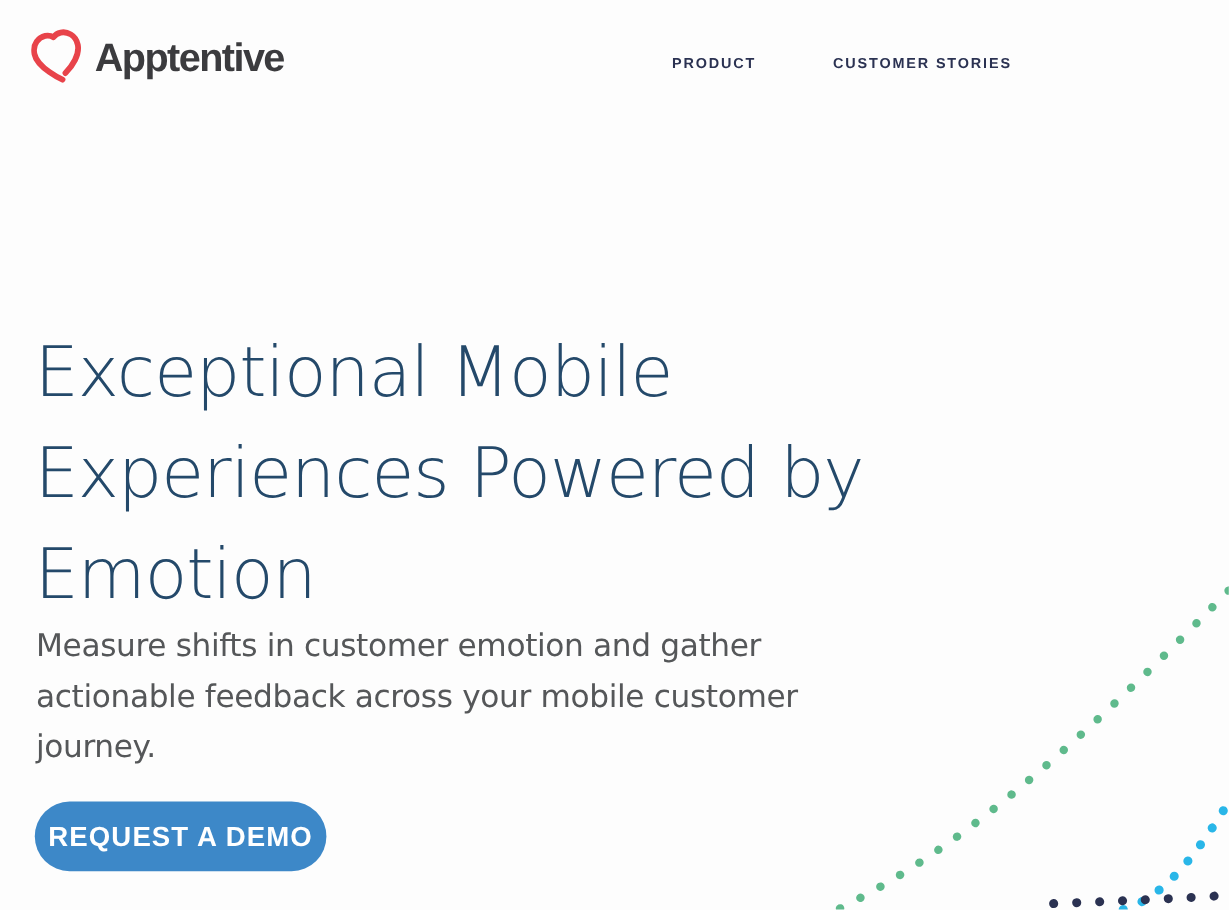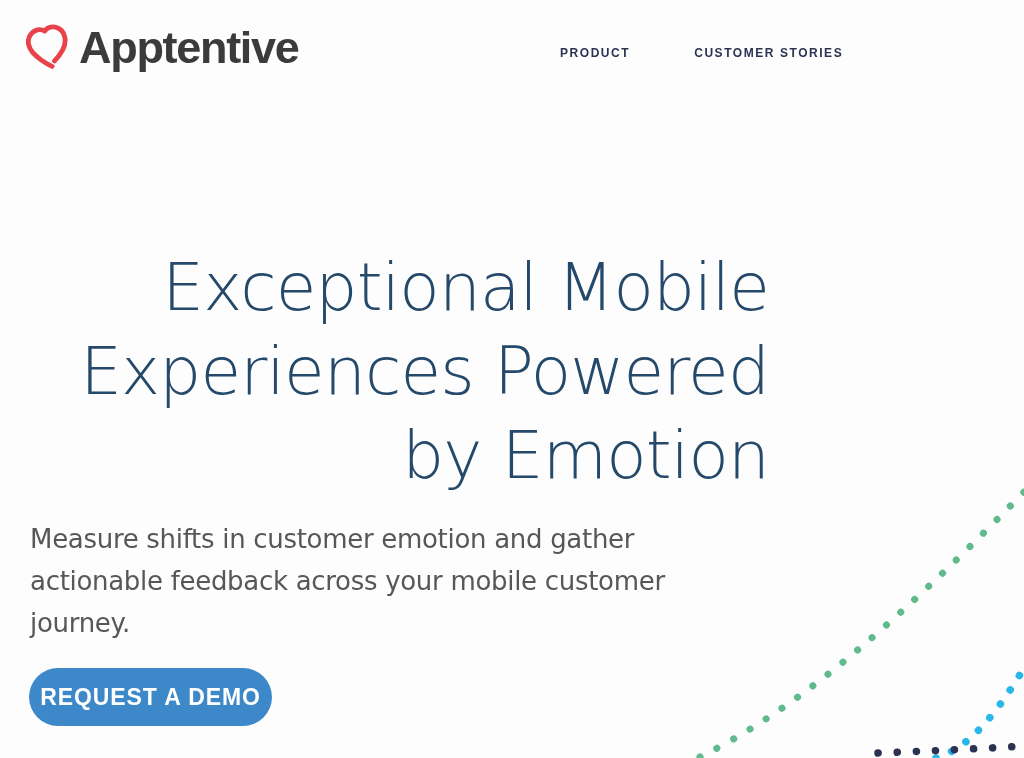--- a/index.html
+++ b/index.html
@@ -57,21 +57,21 @@
   .brand-mark {
     width: 44px;
     height: 46px;
     display: block;
     margin-right: 9px;
     flex: 0 0 auto;
   }
 
   .brand-word {
     font-family: "Liberation Sans", sans-serif;
-    font-size: 45px;
+    font-size: 33px;
     font-weight: bold;
     letter-spacing: -1.3px;
     color: #3b3b3e;
     line-height: 1;
     white-space: nowrap;
   }
 
   .main-nav {
     position: absolute;
     left: 560px;
@@ -102,30 +102,29 @@
     left: 0;
     top: 0;
     width: 1024px;
     height: 758px;
     z-index: 2;
   }
 
   .hero-title {
     position: absolute;
     left: 29px;
-    top: 246px;
+    top: 268px;
     margin: 0;
     width: 740px;
     font-family: "DejaVu Sans", sans-serif;
-    font-size: 66px;
+    font-size: 58px;
     font-weight: 300;
     line-height: 84px;
     letter-spacing: -0.8px;
     color: #24496a;
-    text-align: right;
   }
 
   .hero-sub {
     position: absolute;
     left: 30px;
     top: 518px;
     margin: 0;
     width: 700px;
     font-family: "DejaVu Sans", sans-serif;
     font-size: 26px;

